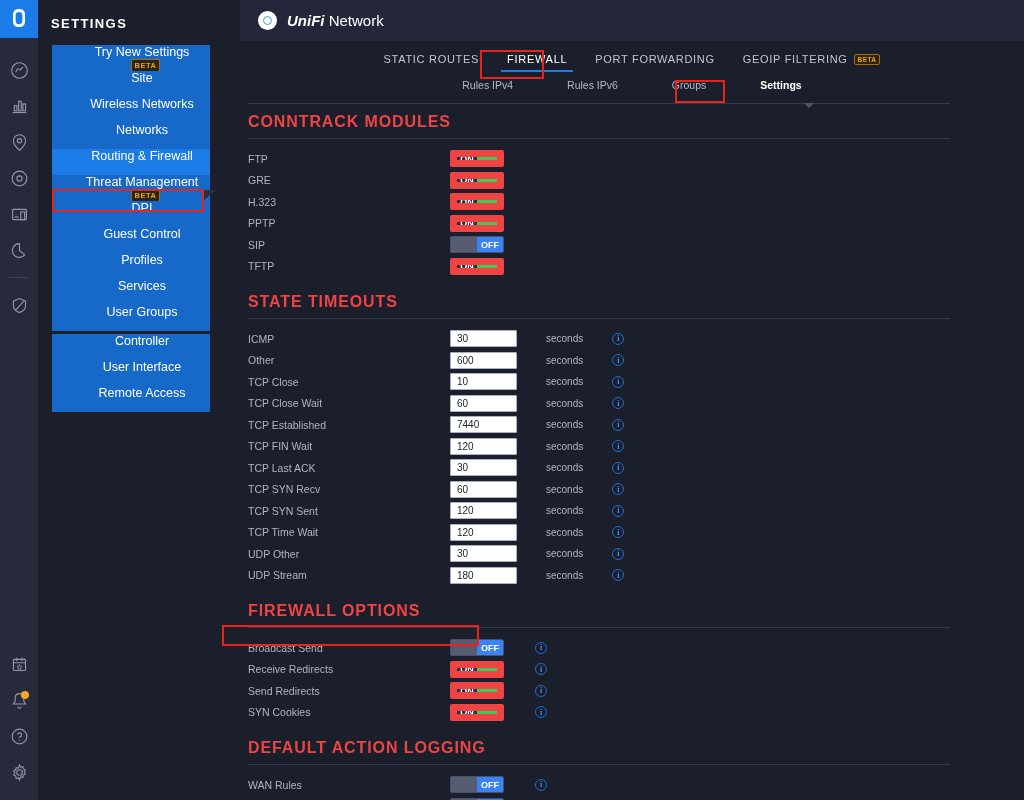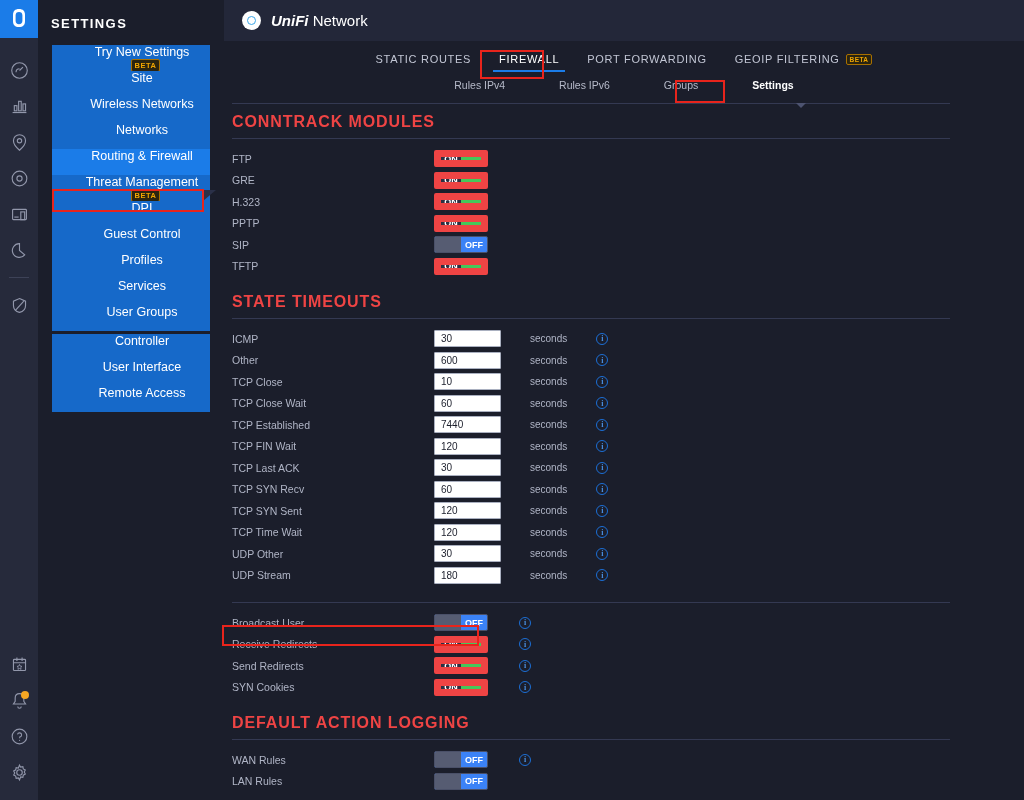--- a/index.html
+++ b/index.html
@@ -64,21 +64,21 @@
 
   
   .hl-box { position: absolute; border: 2px solid #e8241c; pointer-events: none; }
   .pointer-arrow {
     position: absolute; width: 0; height: 0;
     border-top: 11px solid #2a3048;
     border-right: 13px solid transparent;
   }
 
   
-  .main { flex: 1 1 auto; height: 800px; background: #1b1e2b; position: relative; overflow: hidden; }
+  .main { flex: 1 1 auto; height: 800px; background: #1b1e2b; position: relative; overflow: hidden; margin-left: 16px; }
 
   .topbar {
     height: 41px; background: #232739; display: flex; align-items: center;
     padding-left: 18px;
   }
   .ap-dot {
     width: 19px; height: 19px; border-radius: 50%; background: #ffffff;
     display: flex; align-items: center; justify-content: center; margin-right: 10px;
   }
   .ap-dot i { width: 9px; height: 9px; border-radius: 50%; border: 1.6px solid #3ba6e8; display: block; }
@@ -474,24 +474,25 @@
         </div>
         <div class="row">
           <span class="row-label">UDP Stream</span>
           <input class="num-input" value="180" style="">
           <span class="unit">seconds</span>
           <span class="info">i</span>
         </div>
       </div>
 
       <div class="sec">
+        <div class="sec-title">FIREWALL OPTIONS</div>
         <div class="sec-rule"></div>
 
         <div class="row">
-          <span class="row-label">Broadcast User</span>
+          <span class="row-label">Broadcast Send</span>
           <span class="ctrl-cell">
               <span class="toggle off">
                 <span class="knob"></span>
                 <span class="lab">OFF</span>
               </span>
             </span>
           <span class="info">i</span>
         </div>
         <div class="row">
           <span class="row-label">Receive Redirects</span>

